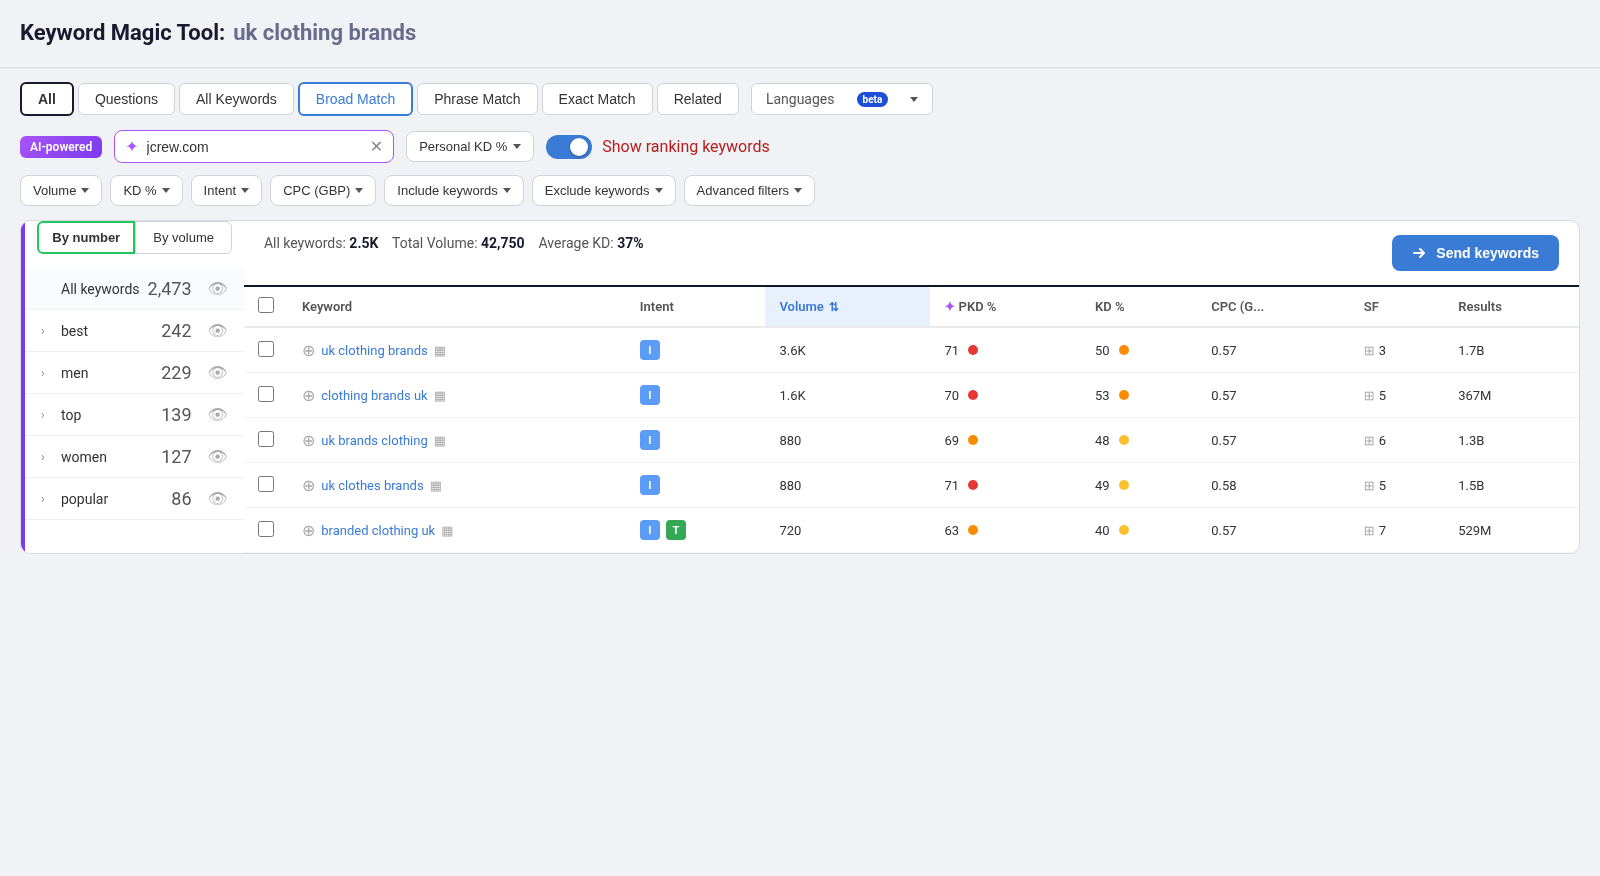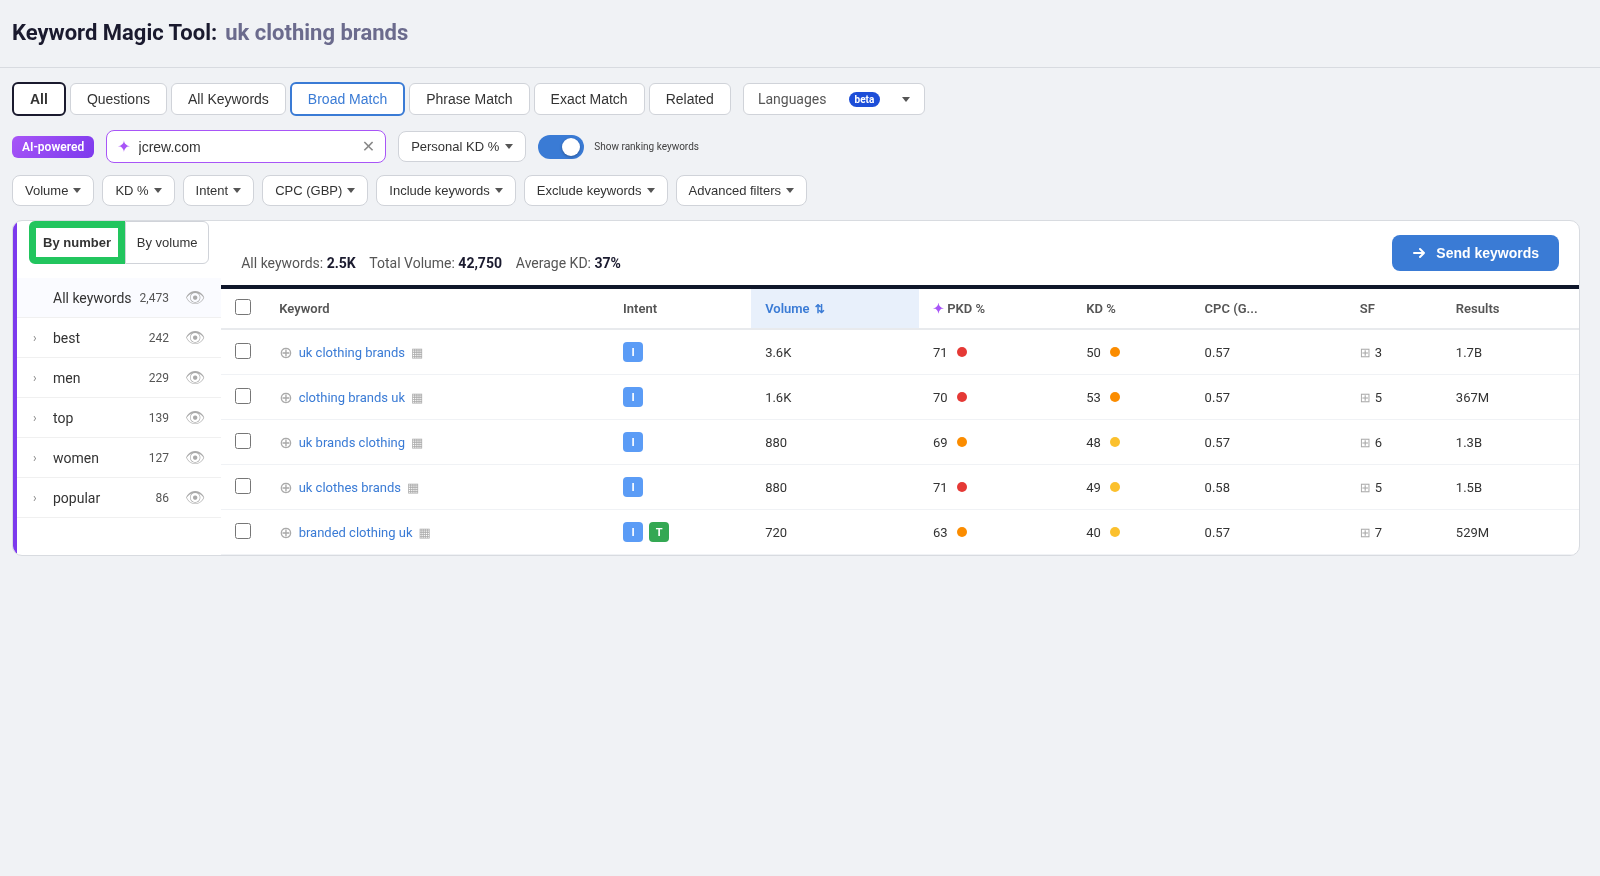--- a/index.html
+++ b/index.html
@@ -5,21 +5,21 @@
     * { box-sizing: border-box; margin: 0; padding: 0; }
     body {
       font-family: -apple-system, BlinkMacSystemFont, 'Segoe UI', Roboto, sans-serif;
       background: #f0f2f5;
       font-size: 14px;
       color: #1a1a2e;
     }
     .page-wrapper {
       background: #f0f2f5;
       min-height: 876px;
-      padding: 20px 20px 0 12px;
+      padding: 20px 20px 0 20px;
     }
     
     .header {
       background: #f0f2f5;
       padding-bottom: 12px;
     }
     .title-row {
       display: flex;
       align-items: center;
       gap: 8px;
@@ -181,21 +181,21 @@
       content: '';
       position: absolute;
       width: 18px;
       height: 18px;
       background: #fff;
       border-radius: 50%;
       top: 3px;
       right: 4px;
       box-shadow: 0 1px 3px rgba(0,0,0,0.3);
     }
-    .toggle-label { font-size: 10px; color: #404040; }
+    .toggle-label { font-size: 16px; color: #b91c1c; }
     
     .filter-row {
       display: flex;
       align-items: center;
       gap: 8px;
       margin-bottom: 14px;
       flex-wrap: wrap;
     }
     .filter-btn {
       display: flex;
@@ -242,21 +242,21 @@
       border: 1px solid #d0d3d9;
       background: #fff;
       cursor: pointer;
       font-size: 13px;
       color: #333;
     }
     .group-tab:first-child { border-radius: 6px 0 0 6px; }
     .group-tab:last-child { border-radius: 0 6px 6px 0; }
     .group-tab.active {
       background: #fff;
-      border: 7px solid #22c55e;
+      border: 2px solid #22c55e;
       font-weight: 600;
     }
     .sidebar-list {
       padding: 4px 0;
     }
     .sidebar-item {
       display: flex;
       align-items: center;
       padding: 10px 16px;
       gap: 8px;
@@ -267,45 +267,45 @@
       color: #888;
       font-size: 12px;
       width: 12px;
     }
     .sidebar-keyword {
       flex: 1;
       font-size: 14px;
       color: #333;
     }
     .sidebar-count {
-      font-size: 12px;
+      font-size: 18px;
       color: #555;
       margin-right: 8px;
     }
     .eye-icon { color: #aaa; font-size: 16px; cursor: pointer; }
     
     .sidebar-left-bar {
       width: 4px;
       background: #7c3aed;
       align-self: stretch;
     }
     .sidebar-inner {
       flex: 1;
     }
     
     .table-area {
       flex: 1;
       overflow: hidden;
     }
     .table-header-row {
       display: flex;
-      align-items: flex-end;
+      align-items: flex-start;
       justify-content: space-between;
       padding: 14px 20px;
-      border-bottom: 4px solid #0f172a;
+      border-bottom: 2px solid #0f172a;
     }
     .table-stats {
       font-size: 14px;
       color: #555;
     }
     .table-stats strong { color: #1a1a2e; }
     .send-keywords-btn {
       display: flex;
       align-items: center;
       gap: 8px;

